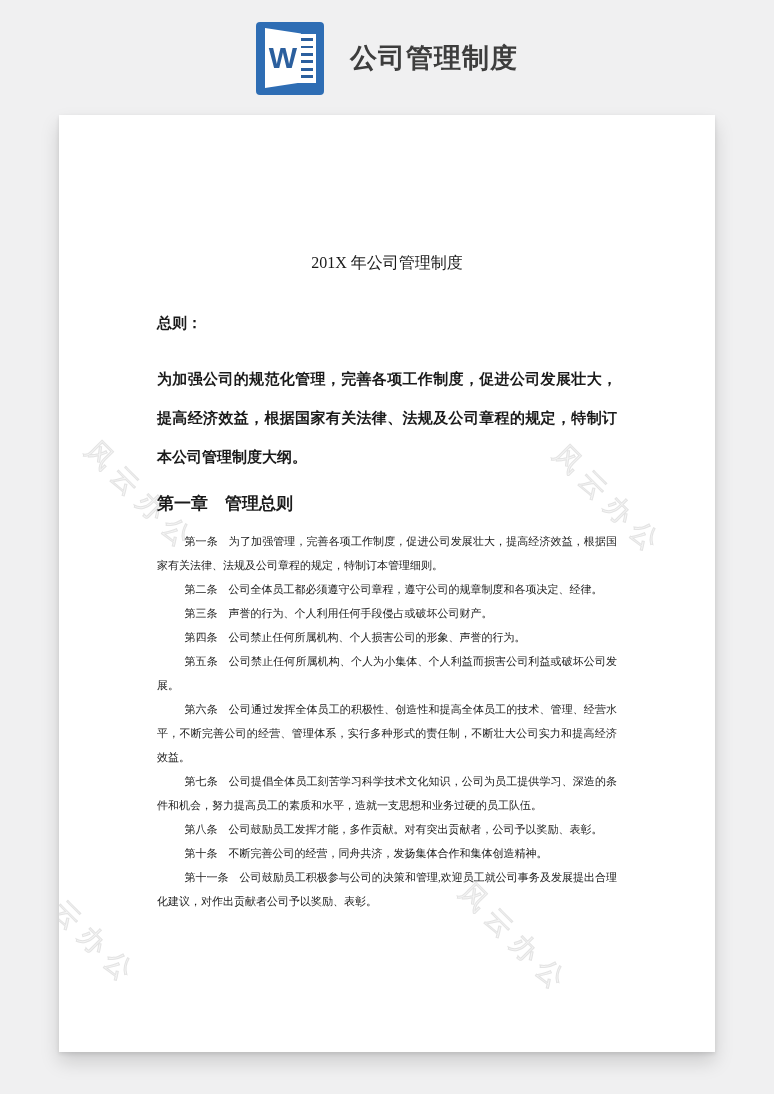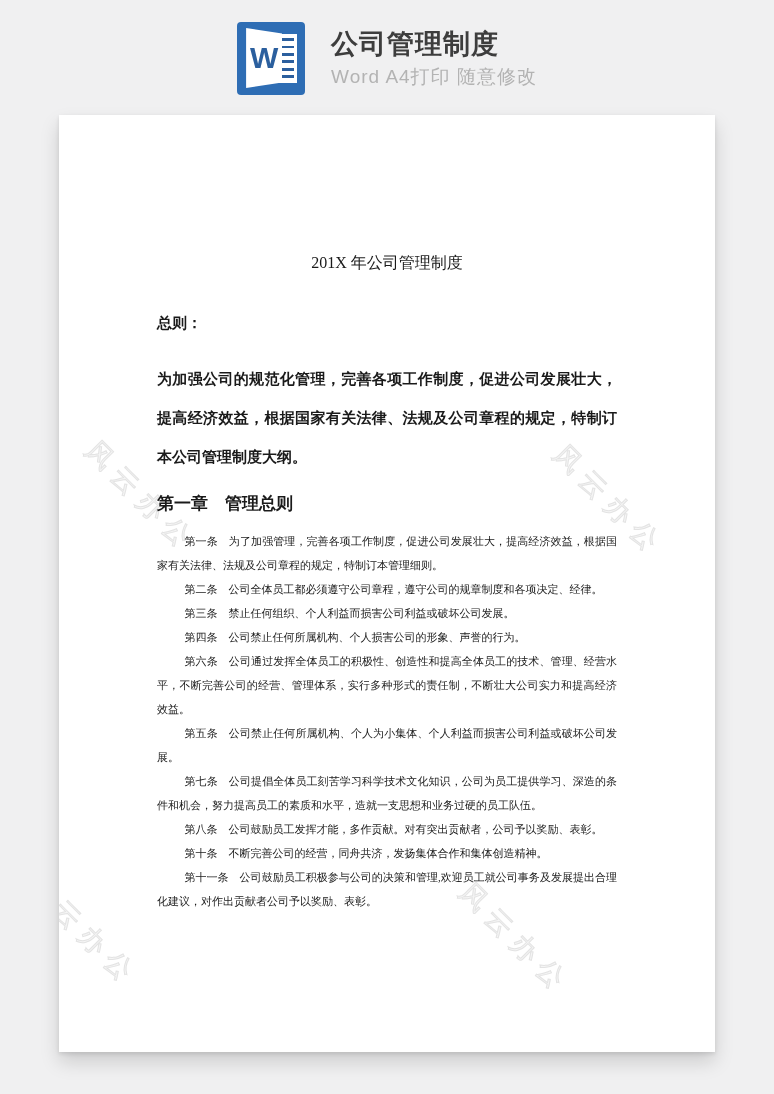--- a/index.html
+++ b/index.html
@@ -164,42 +164,41 @@
 
   <header class="site-header">
     <div class="word-icon">
       <span class="icon-doc"></span>
       <span class="icon-fold">
         <span class="icon-w">W</span>
       </span>
     </div>
     <div class="header-text">
       <h1 class="header-title">公司管理制度</h1>
-      <p class="header-subtitle">Word A4打印 随意修改</p>
     </div>
   </header>
 
   <main class="a4-page">
     <span class="wm wm1">风云办公</span>
     <span class="wm wm2">风云办公</span>
     <span class="wm wm3">风云办公</span>
     <span class="wm wm4">风云办公</span>
 
     <div class="doc-content">
       <h2 class="doc-title">201X 年公司管理制度</h2>
       <p class="section-label">总则：</p>
       <p class="doc-intro">为加强公司的规范化管理，完善各项工作制度，促进公司发展壮大，提高经济效益，根据国家有关法律、法规及公司章程的规定，特制订本公司管理制度大纲。</p>
       <h3 class="chapter-heading">第一章　管理总则</h3>
       <div class="articles">
           <p>第一条　为了加强管理，完善各项工作制度，促进公司发展壮大，提高经济效益，根据国家有关法律、法规及公司章程的规定，特制订本管理细则。</p>
           <p>第二条　公司全体员工都必须遵守公司章程，遵守公司的规章制度和各项决定、经律。</p>
-          <p>第三条　禁止任何组织、个人利益而损害公司利益或破坏公司发展。</p>
+          <p>第三条　声誉的行为、个人利用任何手段侵占或破坏公司财产。</p>
           <p>第四条　公司禁止任何所属机构、个人损害公司的形象、声誉的行为。</p>
+          <p>第五条　公司禁止任何所属机构、个人为小集体、个人利益而损害公司利益或破坏公司发展。</p>
           <p>第六条　公司通过发挥全体员工的积极性、创造性和提高全体员工的技术、管理、经营水平，不断完善公司的经营、管理体系，实行多种形式的责任制，不断壮大公司实力和提高经济效益。</p>
-          <p>第五条　公司禁止任何所属机构、个人为小集体、个人利益而损害公司利益或破坏公司发展。</p>
           <p>第七条　公司提倡全体员工刻苦学习科学技术文化知识，公司为员工提供学习、深造的条件和机会，努力提高员工的素质和水平，造就一支思想和业务过硬的员工队伍。</p>
           <p>第八条　公司鼓励员工发挥才能，多作贡献。对有突出贡献者，公司予以奖励、表彰。</p>
           <p>第十条　不断完善公司的经营，同舟共济，发扬集体合作和集体创造精神。</p>
           <p>第十一条　公司鼓励员工积极参与公司的决策和管理,欢迎员工就公司事务及发展提出合理化建议，对作出贡献者公司予以奖励、表彰。</p>
         </div>
     </div>
   </main>
 
 </div>
 

